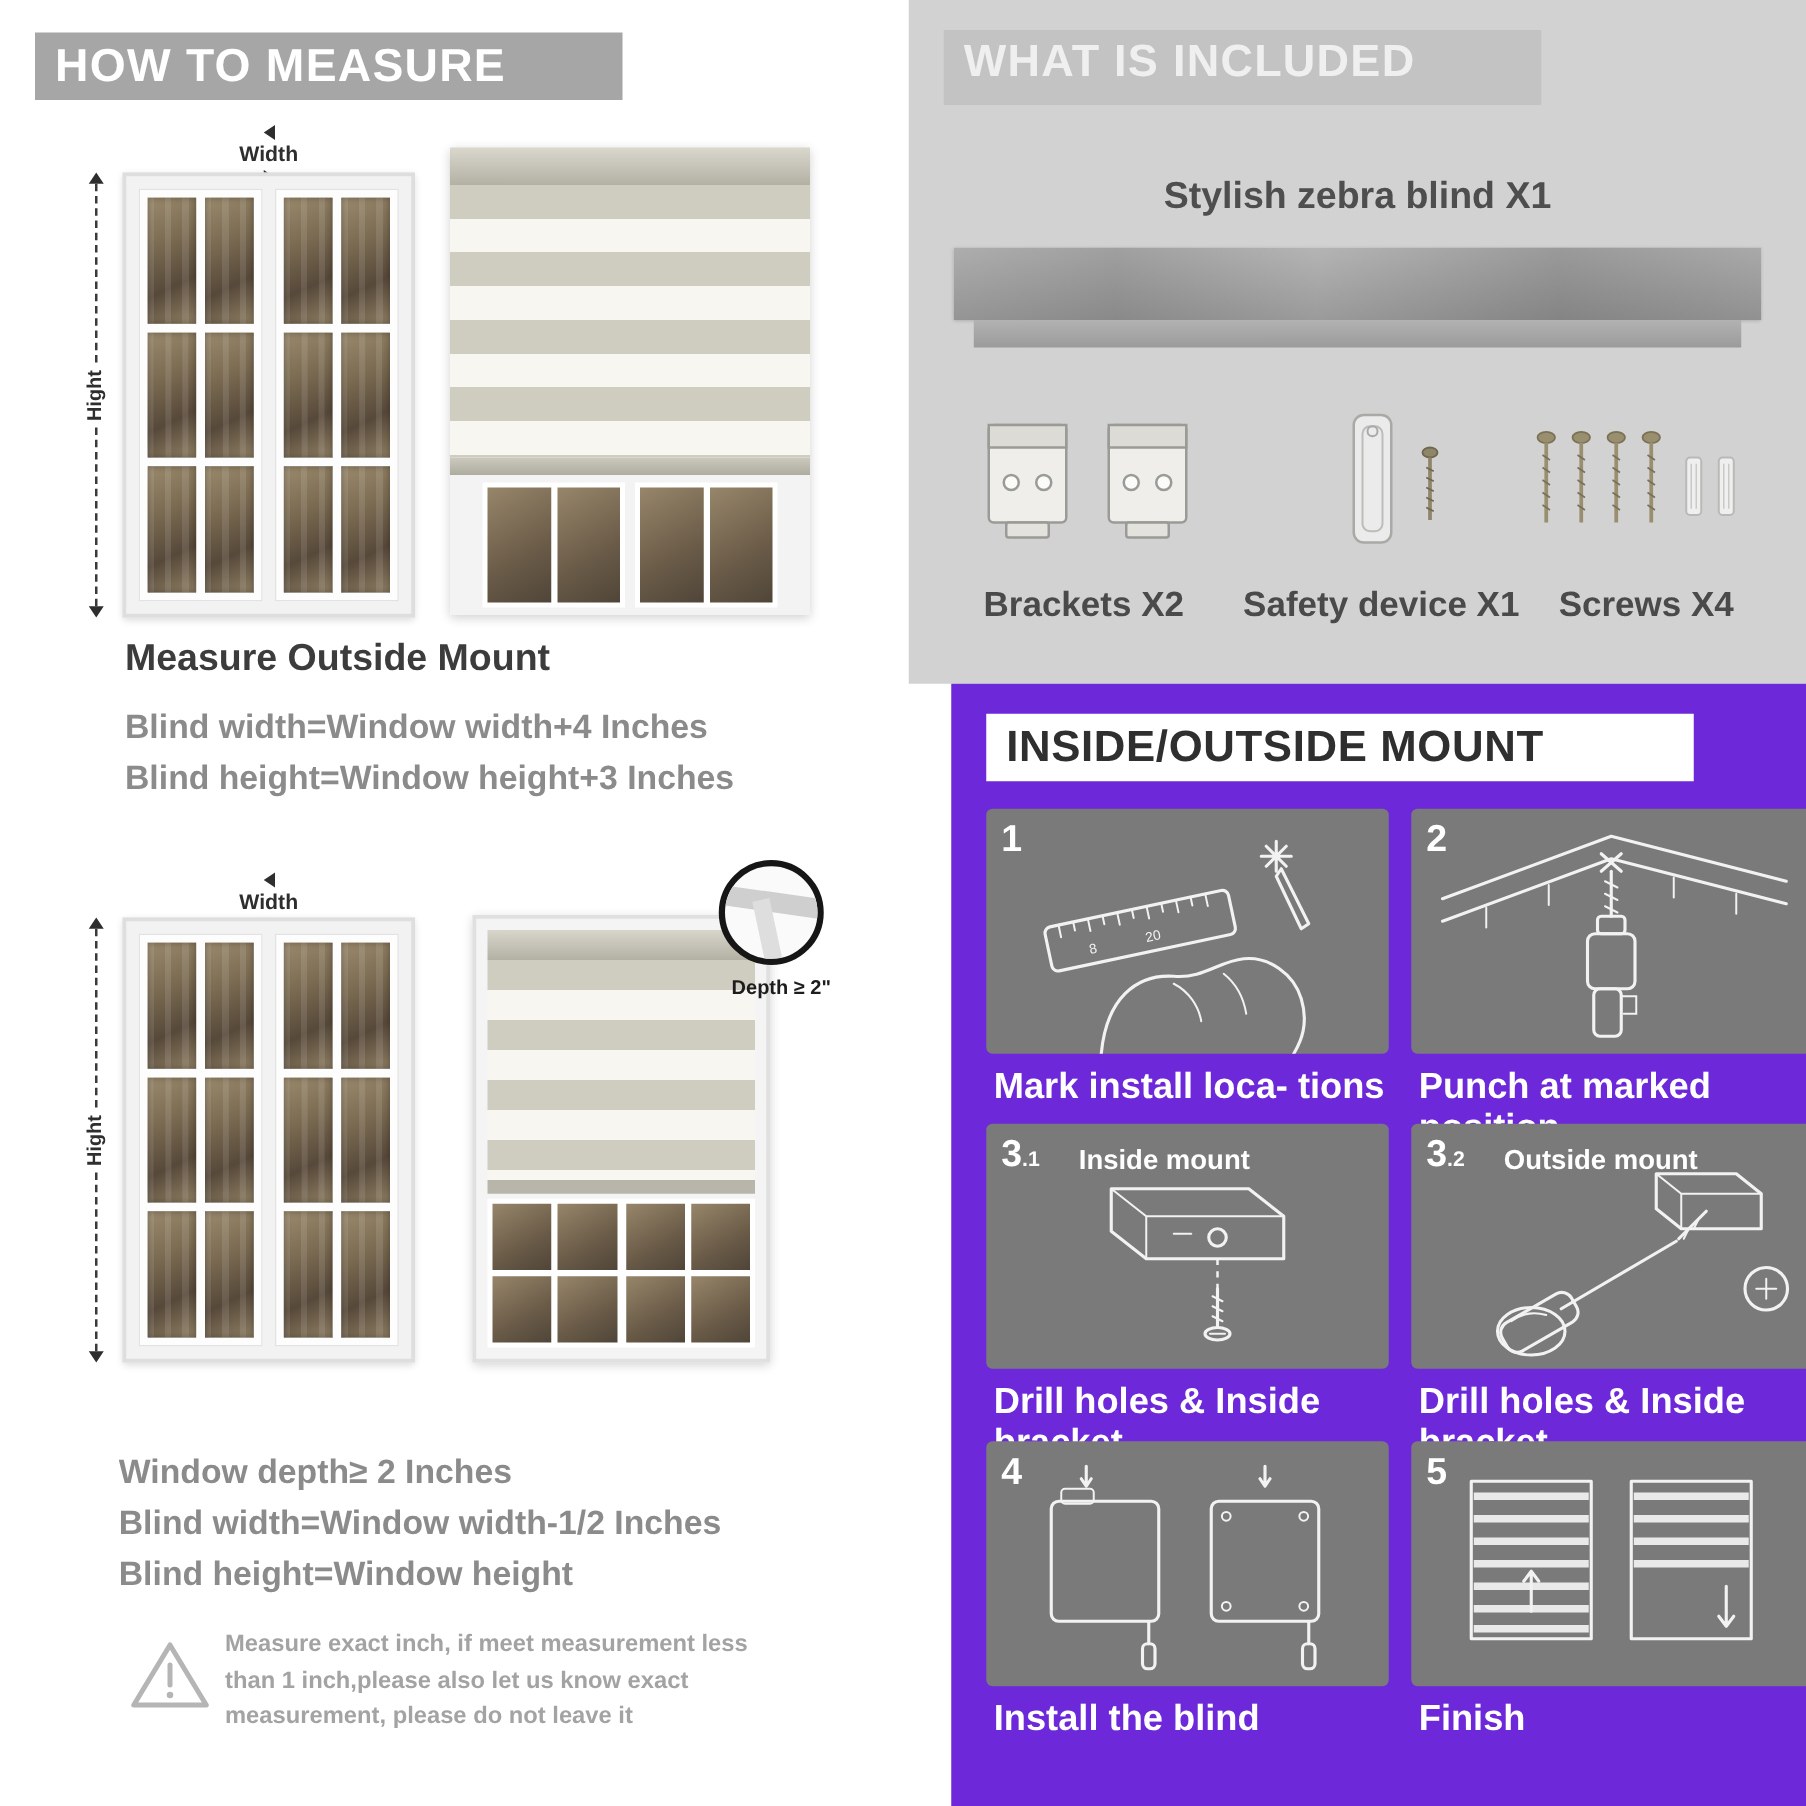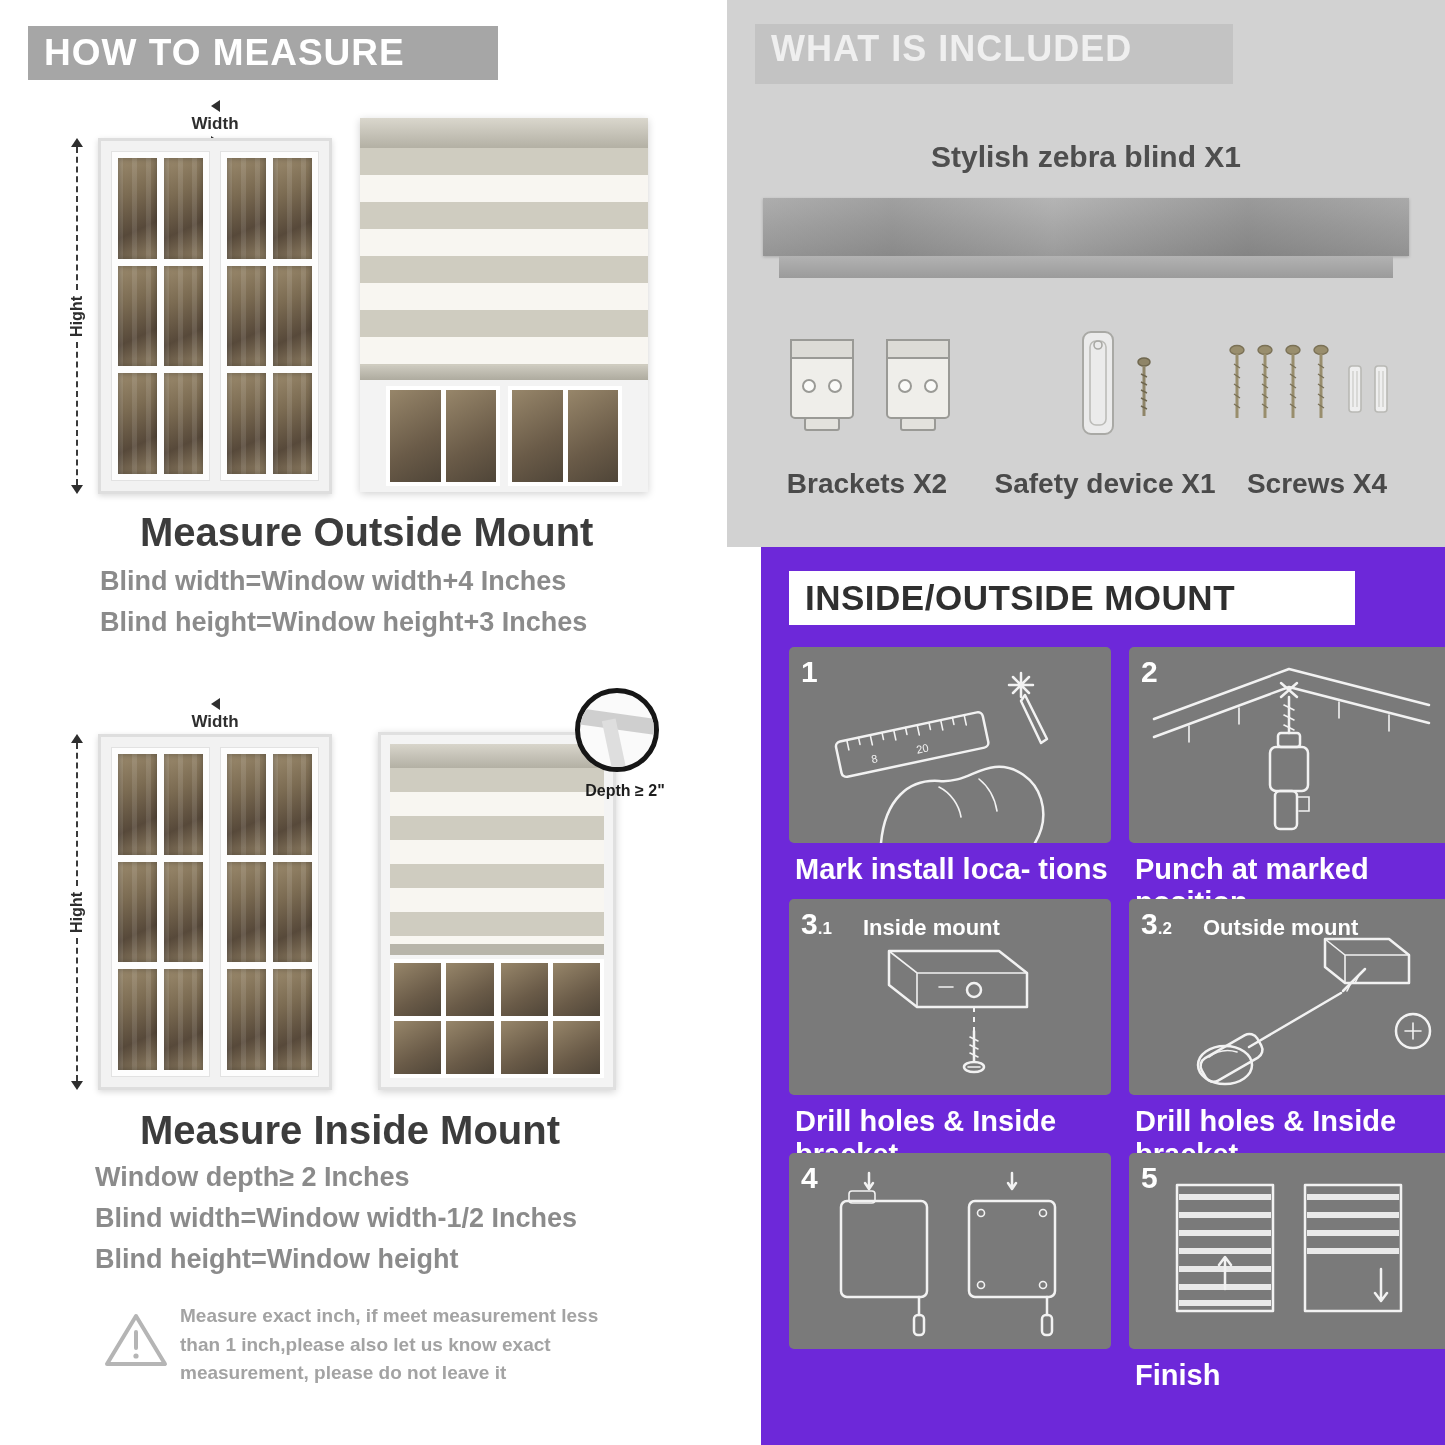--- a/index.html
+++ b/index.html
@@ -51,21 +51,21 @@
   .b2-rail-bot { height:11px; background:#b8b5aa; }
   .b2-panes { flex:1; background:#fff; margin-top:4px; display:flex; gap:7px; padding:4px; }
   .b2-sash { flex:1; display:grid; grid-template-columns:1fr 1fr; grid-template-rows:1fr 1fr; gap:5px; }
 
   .depth-callout-circle { position:absolute; width:84px; height:84px; border:5px solid #161616;
     border-radius:50%; background:#fafafa; overflow:hidden; }
   .corner-a { position:absolute; left:-8px; top:22px; width:110px; height:16px; background:#cfcfcf; transform:rotate(8deg); }
   .corner-b { position:absolute; left:30px; top:26px; width:14px; height:80px; background:#dedede; transform:rotate(-12deg); }
   .depth-label { position:absolute; font-size:16px; font-weight:bold; color:#1d1d1d; text-align:center; width:130px; }
 
-  .h-measure { position:absolute; font-size:40px; font-weight:bold; color:#3c3c3c;margin-left:40px; }
+  .h-measure { position:absolute; font-size:30px; font-weight:bold; color:#3c3c3c; }
   .gray-line { position:absolute; font-size:27px; font-weight:bold; color:#8b8b8b; }
 
   .warn-text { position:absolute; font-size:19px; font-weight:600; color:#a3a3a3; width:448px; line-height:1.5; }
 
   
   .included { position:absolute; left:727px; top:0; width:718px; height:547px; background:#d2d2d2; }
   .banner-incl { position:absolute; left:28px; top:24px; width:478px; height:60px;
     background:#c3c3c3; color:#efefef; font-size:36px; font-weight:bold; letter-spacing:1px;
     line-height:50px; padding-left:16px; }
   .product-name { position:absolute; left:0; top:140px; width:100%; text-align:center;
@@ -205,21 +205,20 @@
           <div class="mini-pane"></div>
       </div>
     </div>
   </div>
   <div class="depth-callout-circle" style="left:575px; top:688px;">
     <div class="corner-a"></div>
     <div class="corner-b"></div>
   </div>
   <div class="depth-label" style="left:560px; top:782px;">Depth ≥ 2"</div>
 
-  <div class="h-measure" style="left:100px; top:1108px;">Measure Inside Mount</div>
   <div class="gray-line" style="left:95px; top:1162px;">Window depth≥ 2 Inches</div>
   <div class="gray-line" style="left:95px; top:1203px;">Blind width=Window width-1/2 Inches</div>
   <div class="gray-line" style="left:95px; top:1244px;">Blind height=Window height</div>
 
   <svg style="position:absolute; left:103px; top:1310px;" width="66" height="60" viewBox="0 0 66 60">
     <polygon points="33,6 62,54 4,54" fill="none" stroke="#b5b5b5" stroke-width="4" stroke-linejoin="round"></polygon>
     <line x1="33" y1="22" x2="33" y2="38" stroke="#b5b5b5" stroke-width="4" stroke-linecap="round"></line>
     <circle cx="33" cy="46" r="2.6" fill="#b5b5b5"></circle>
   </svg>
   <div class="warn-text" style="left:180px; top:1302px;">Measure exact inch, if meet measurement less than 1 inch,please also let us know exact measurement, please do not leave it</div>
@@ -382,16 +381,17 @@
       <svg viewBox="0 0 322 196">
         <rect class="ln" x="48" y="32" width="96" height="126"></rect>
         <path class="stripe" d="M50,44 h92 M50,62 h92 M50,80 h92 M50,98 h92 M50,116 h92 M50,134 h92 M50,150 h92"></path>
         <path class="ln" d="M96,136 L96,106 M90,112 L96,104 L102,112" stroke-width="3"></path>
         <rect class="ln" x="176" y="32" width="96" height="126"></rect>
         <path class="stripe" d="M178,44 h92 M178,62 h92 M178,80 h92 M178,98 h92"></path>
         <path class="ln" d="M252,116 L252,146 M246,140 L252,148 L258,140" stroke-width="3"></path>
       </svg>
     </div>
 
+    <div class="step-label" style="left:30px; top:812px;">Install the blind</div>
     <div class="step-label" style="left:370px; top:812px;">Finish</div>
   </div>
 
 </div>
 
 </body></html>

